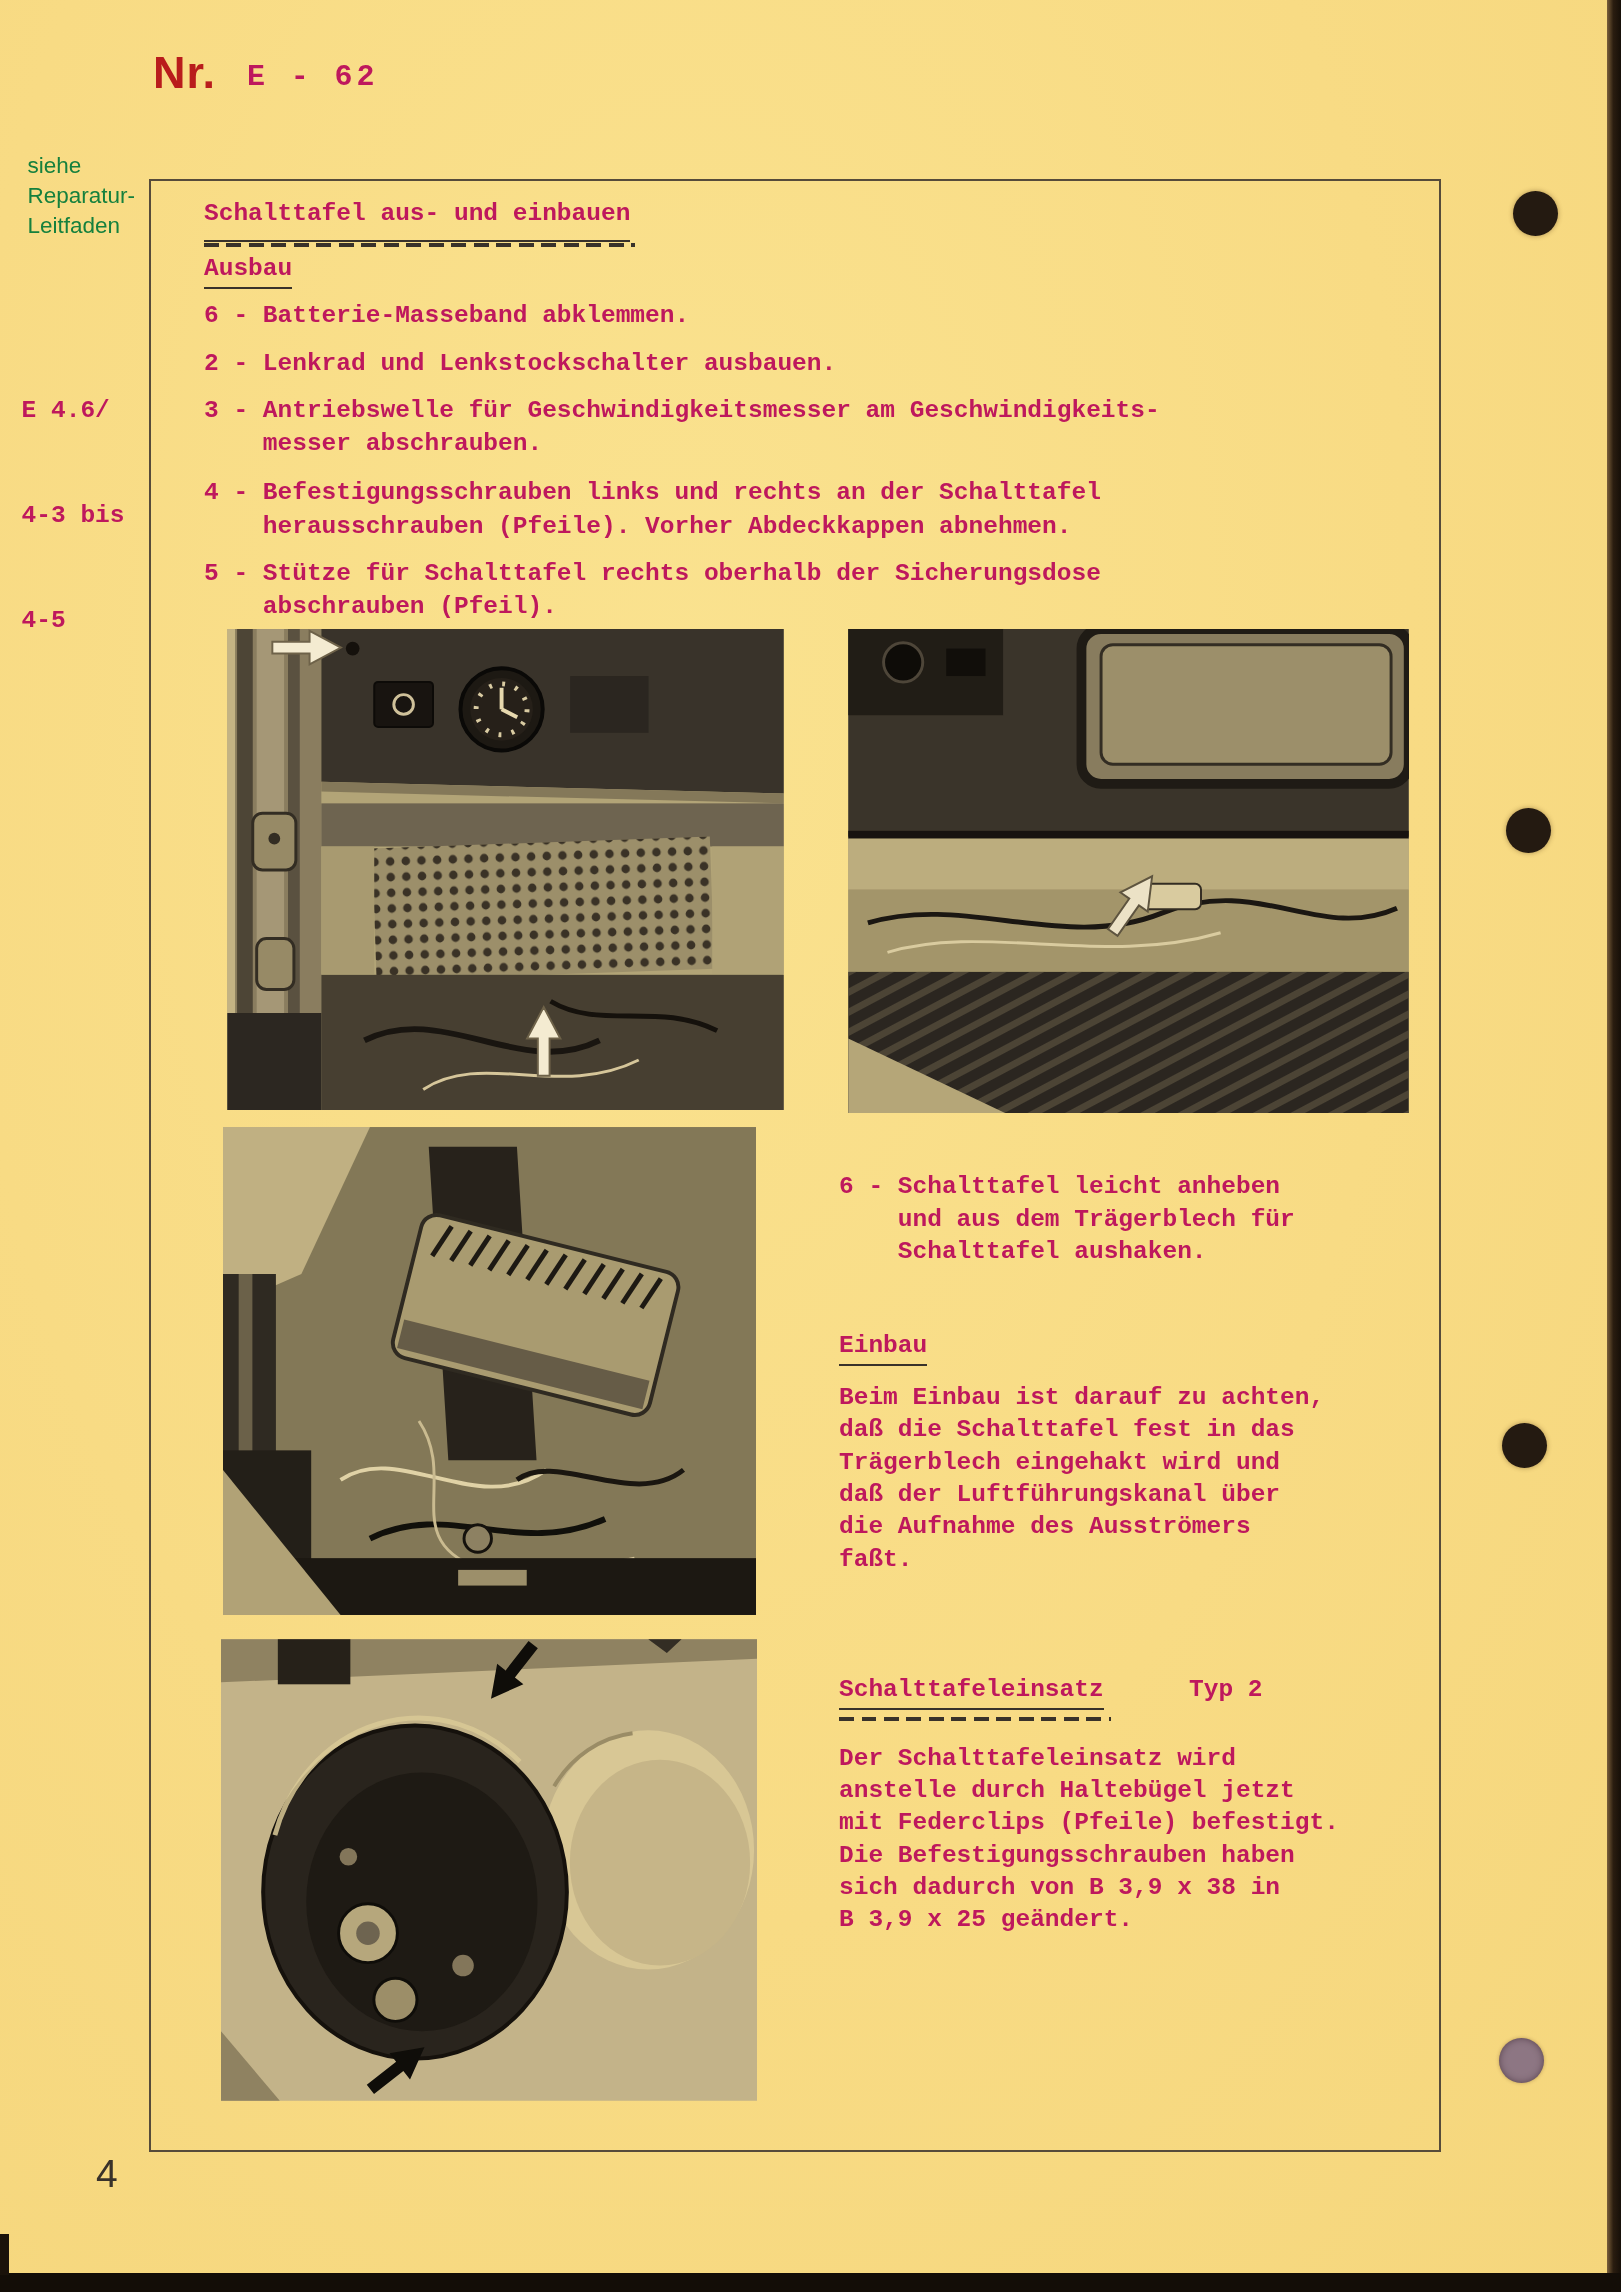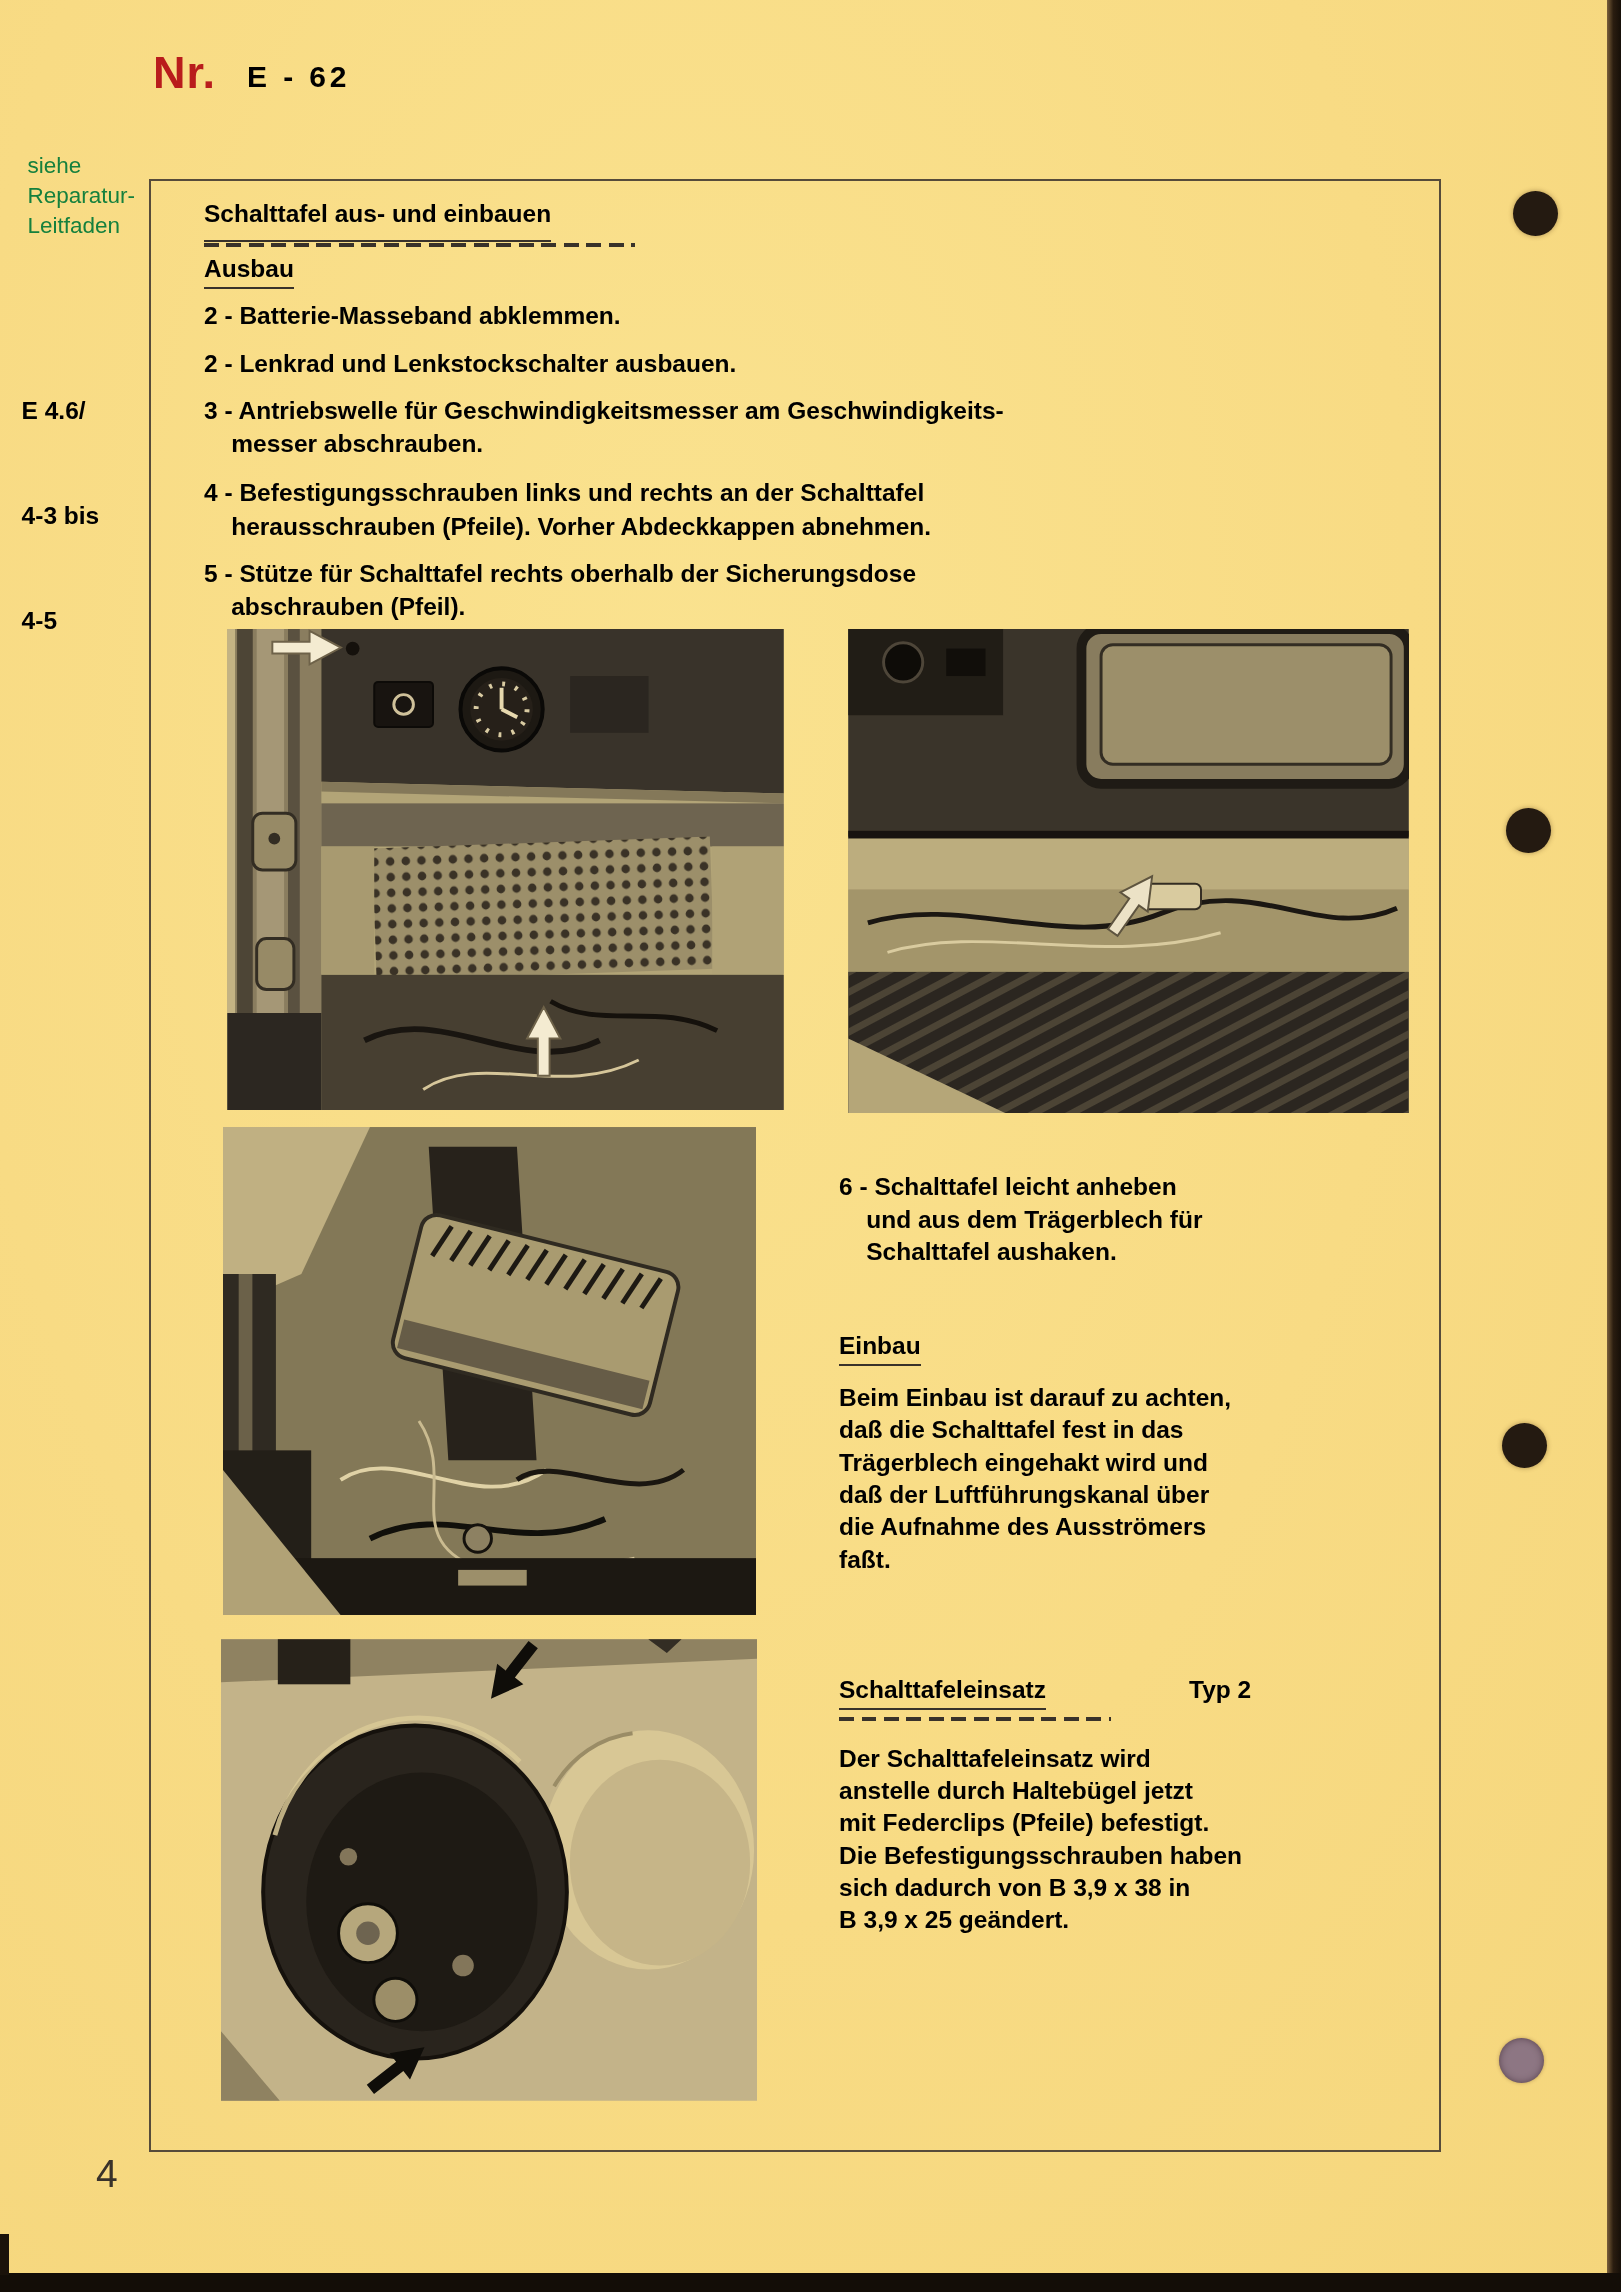--- a/index.html
+++ b/index.html
@@ -2,21 +2,21 @@
 <html><head>
 <meta charset="utf-8">
 <style>
   html,body{margin:0;padding:0}
   body{
     width:1621px;height:2293px;position:relative;overflow:hidden;
     background:radial-gradient(ellipse at 42% 30%, #fae28f 0%, #f8db84 55%, #f5d67c 100%);
     font-family:"DejaVu Sans Mono",monospace;color:#39322a;
   }
   .abs{position:absolute}
-  .mono{font-family:Liberation Sans, sans-serif;font-weight:bold;font-size:24.5px;line-height:32px;white-space:pre;color:#000000}
+  .mono{font-family:Liberation Mono, monospace;font-weight:bold;font-size:24.5px;line-height:32px;white-space:pre;color:#be185d}
   .sans{font-family:"Liberation Sans",sans-serif}
 
   .hdr-nr{left:153px;top:47px;font-size:45px;font-weight:bold;color:#b91c1c;letter-spacing:1px}
   .hdr-code{left:247px;top:61px;font-size:30px;letter-spacing:3.9px}
 
   .margin-note{left:27.4px;top:151px;font-size:22.5px;line-height:30px;color:#15803d;font-weight:normal}
   .margin-ref{left:21.6px;top:323px;font-size:24.5px;line-height:35px}
 
   .frame{left:149px;top:179px;width:1288px;height:1969px;border:2px solid #564b3a}
 
@@ -56,21 +56,21 @@
   <div>4-3 bis</div>
   <div>4-5</div>
 </div>
 
 <div class="abs frame"></div>
 
 <div class="abs mono title"><span class="u">Schalttafel aus- und einbauen</span></div>
 <div class="abs dashes" style="left:204px;top:243px;width:431px"></div>
 <div class="abs mono h-ausbau"><span class="h-und">Ausbau</span></div>
 
-<div class="mono line" style="top:300px">2 - Batterie-Masseband abklemmen.</div>
+<div class="mono line" style="top:300px">6 - Batterie-Masseband abklemmen.</div>
 <div class="mono line" style="top:348px">2 - Lenkrad und Lenkstockschalter ausbauen.</div>
 <div class="mono line" style="top:395px">3 - Antriebswelle für Geschwindigkeitsmesser am Geschwindigkeits-</div>
 <div class="mono line" style="top:428px">    messer abschrauben.</div>
 <div class="mono line" style="top:477px">4 - Befestigungsschrauben links und rechts an der Schalttafel</div>
 <div class="mono line" style="top:511px">    herausschrauben (Pfeile). Vorher Abdeckkappen abnehmen.</div>
 <div class="mono line" style="top:558px">5 - Stütze für Schalttafel rechts oberhalb der Sicherungsdose</div>
 <div class="mono line" style="top:591px">    abschrauben (Pfeil).</div>
 
 <div class="mono rline" style="top:1171px">6 - Schalttafel leicht anheben</div>
 <div class="mono rline" style="top:1204px">    und aus dem Trägerblech für</div>

